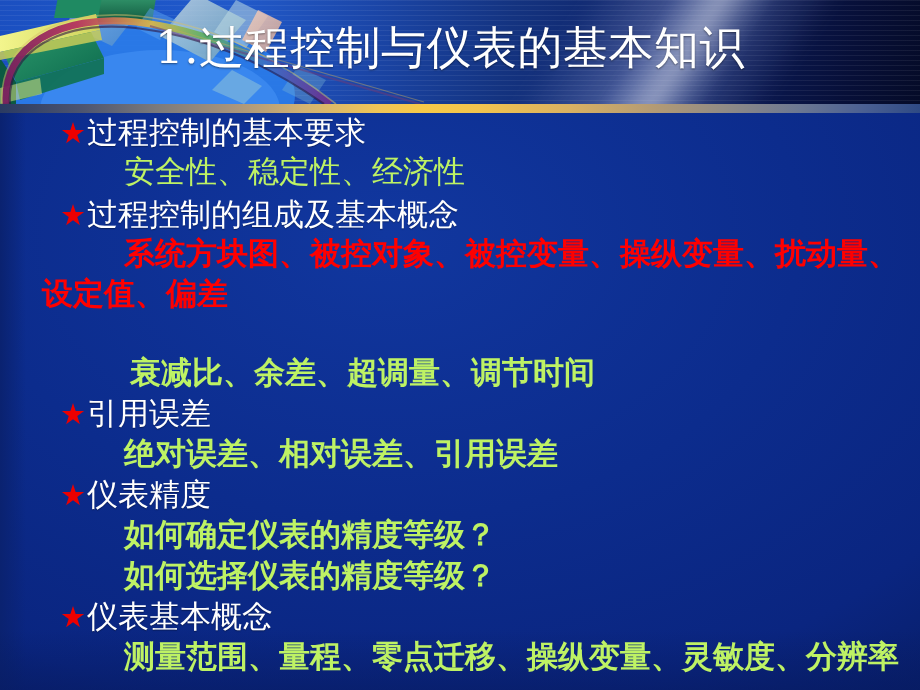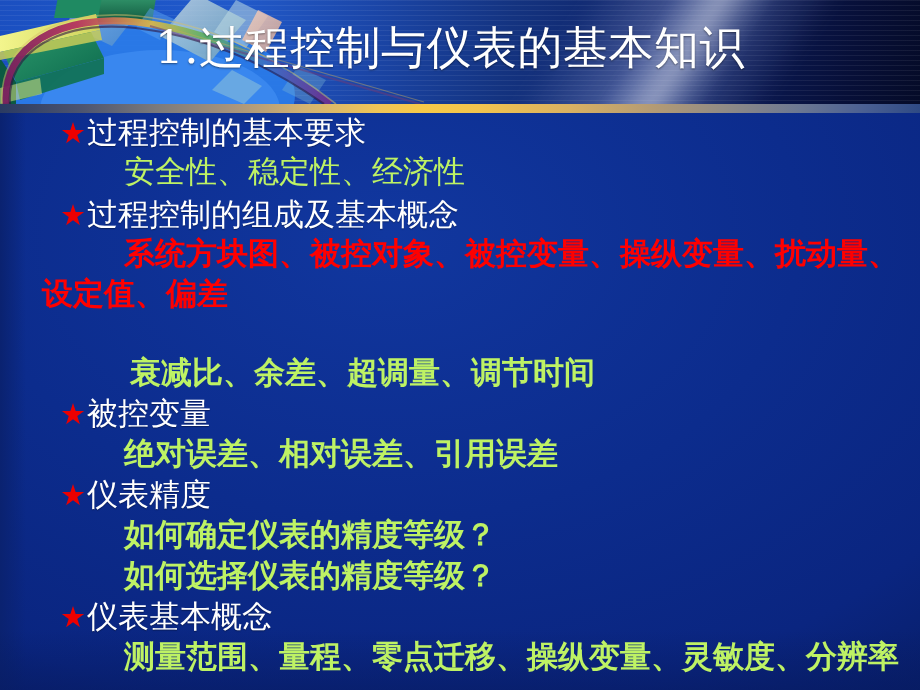--- a/index.html
+++ b/index.html
@@ -281,21 +281,21 @@
     </div>
     <div class="row wrap" style="top:121px;">
       <div class="sub-wrap">系统方块图、被控对象、被控变量、操纵变量、扰动量、设定值、偏差</div>
     </div>
 
     <div class="row" style="top:239px;">
       <div class="sub-line" style="padding-left:118px;">衰减比、余差、超调量、调节时间</div>
     </div>
 
     <div class="row" style="top:281px;">
-      <div class="bullet-line"><span class="star">★</span><span>被控变量</span></div>
+      <div class="bullet-line"><span class="star">★</span><span>引用误差</span></div>
     </div>
     <div class="row" style="top:320px;">
       <div class="sub-line">绝对误差、相对误差、引用误差</div>
     </div>
 
     <div class="row" style="top:362px;">
       <div class="bullet-line"><span class="star">★</span><span>仪表精度</span></div>
     </div>
     <div class="row" style="top:401px;">
       <div class="sub-line">如何确定仪表的精度等级？</div>

